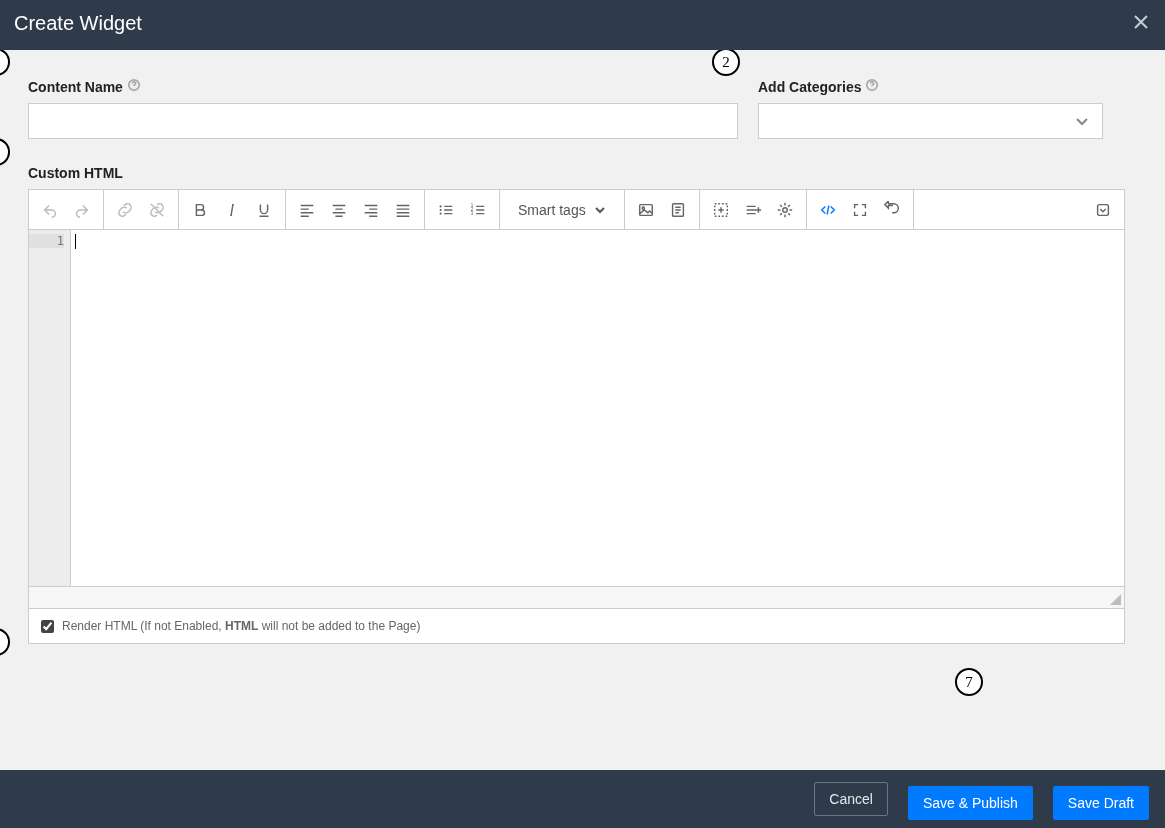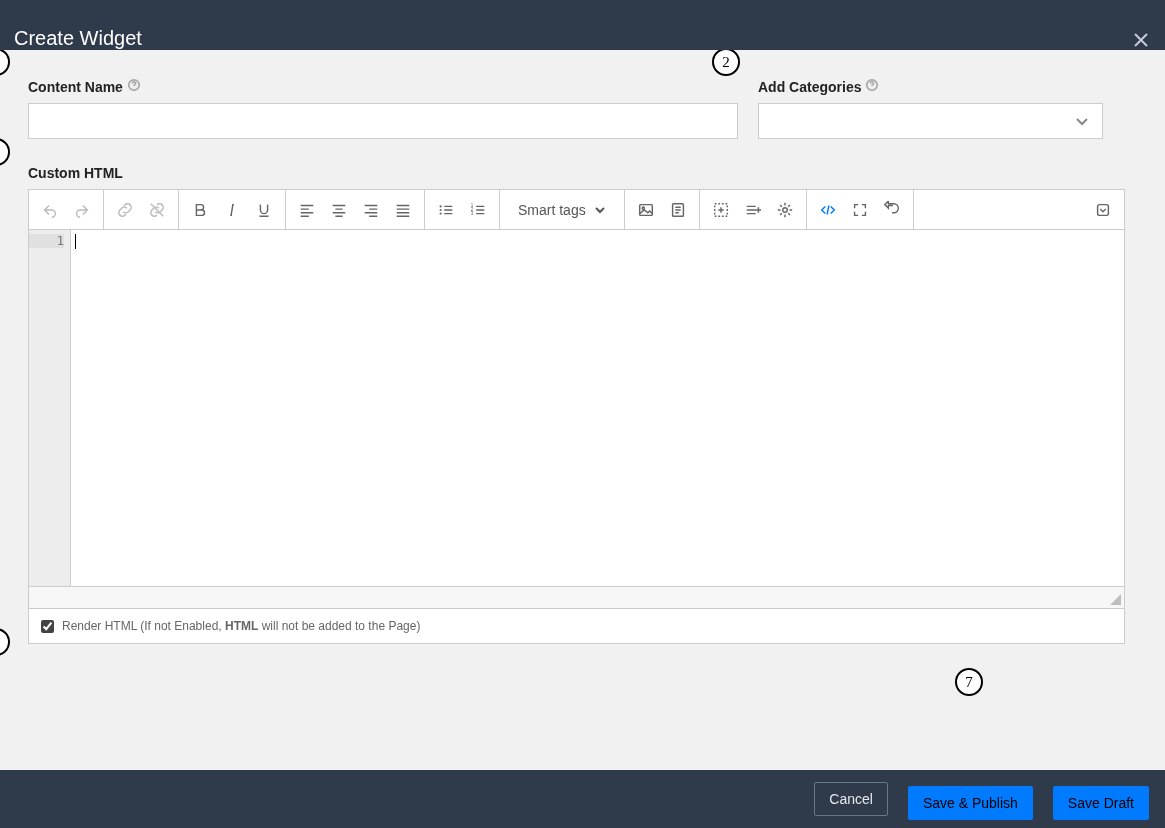--- a/index.html
+++ b/index.html
@@ -1,18 +1,18 @@
 <!DOCTYPE html>
 <html><head>
 <meta charset="utf-8">
 <style>
   * { box-sizing: border-box; margin: 0; padding: 0; }
   html, body { width: 1165px; height: 828px; font-family: "Segoe UI", Arial, sans-serif; background: #fff; overflow: hidden; }
   .modal { width: 1165px; height: 828px; display: flex; flex-direction: column; }
-  .hdr { background: #2f3a4a; color: #fff; height: 50px; display: flex; align-items: flex-end; justify-content: space-between; padding: 0 14px; }
+  .hdr { background: #2f3a4a; color: #fff; height: 50px; display: flex; align-items: flex-start; justify-content: space-between; padding: 12px 14px; }
   .hdr h1 { font-size: 20px; font-weight: 400; }
   .close-icon { width: 20px; height: 20px; cursor: pointer; display:flex; align-items:center; justify-content:center; }
   .close-icon svg { stroke: #c5ccd6; stroke-width:2; }
   .tabs { background: #007bff; display: flex; height: 50px; align-items:center; padding:0 8px 0 8px;}
   .tab { height:50px; display:flex; align-items:center; gap:8px; padding:0 24px; font-size:16px; font-weight:600; color:#fff; cursor:pointer;}
   .tab.active { background:#f1f1f1; color:#333; }
   .callout { width:28px; height:28px; border:2.5px solid #000; border-radius:50%; display:inline-flex; align-items:center; justify-content:center; font-family: Georgia, serif; font-size:15px; color:#000; background:#fff; font-weight:400;}
   .callout.abs { position:absolute; z-index:50; }
   .body { position:relative; flex:1; background:#f1f1f1; overflow:auto; border-right:12px solid #f1f1f1;}
   .body-inner{ padding:28px 28px 20px 28px;}
@@ -39,21 +39,21 @@
   .gutter .ln{background:#e0e0e0;}
   .code-area{flex:1; position:relative; font-family:Consolas,monospace; font-size:13px; padding:4px 4px;}
   .cursor{display:inline-block; width:0; height:15px; border-left:1.5px solid #000;}
   .resize{height:22px; border:1px solid #ccc; border-top:none; background:#f7f7f7; position:relative;}
   .resize::after{content:""; position:absolute; right:3px; bottom:3px; width:0; height:0; border-style:solid; border-width:0 0 11px 11px; border-color:transparent transparent #bdbdbd transparent;}
   .render-row{border:1px solid #ccc; border-top:none; background:#fff; padding:10px 12px; display:flex; align-items:center; gap:8px; font-size:12px; color:#666;}
   .render-row input{accent-color:#444;}
   .footer{background:#2f3a4a; height:58px; display:flex; align-items:center; justify-content:flex-end; gap:20px; padding:0 16px;}
   .btn{height:34px; padding:0 14px; font-size:14px; border:1px solid transparent; cursor:pointer; display:inline-flex; align-items:center; border-radius:2px;}
   .btn-sec{background:transparent; color:#e5e8ec; border:1px solid #6b7684;}
-  .btn-pri{background:#007bff; color:#000000;margin-top:7px;}
+  .btn-pri{background:#007bff; color:#ffffff;margin-top:7px;}
 </style>
 </head>
 <body>
 
 <div class="modal">
 
   <div class="hdr">
     <h1>Create Widget</h1>
     <span class="close-icon">
       <svg viewBox="0 0 20 20">

